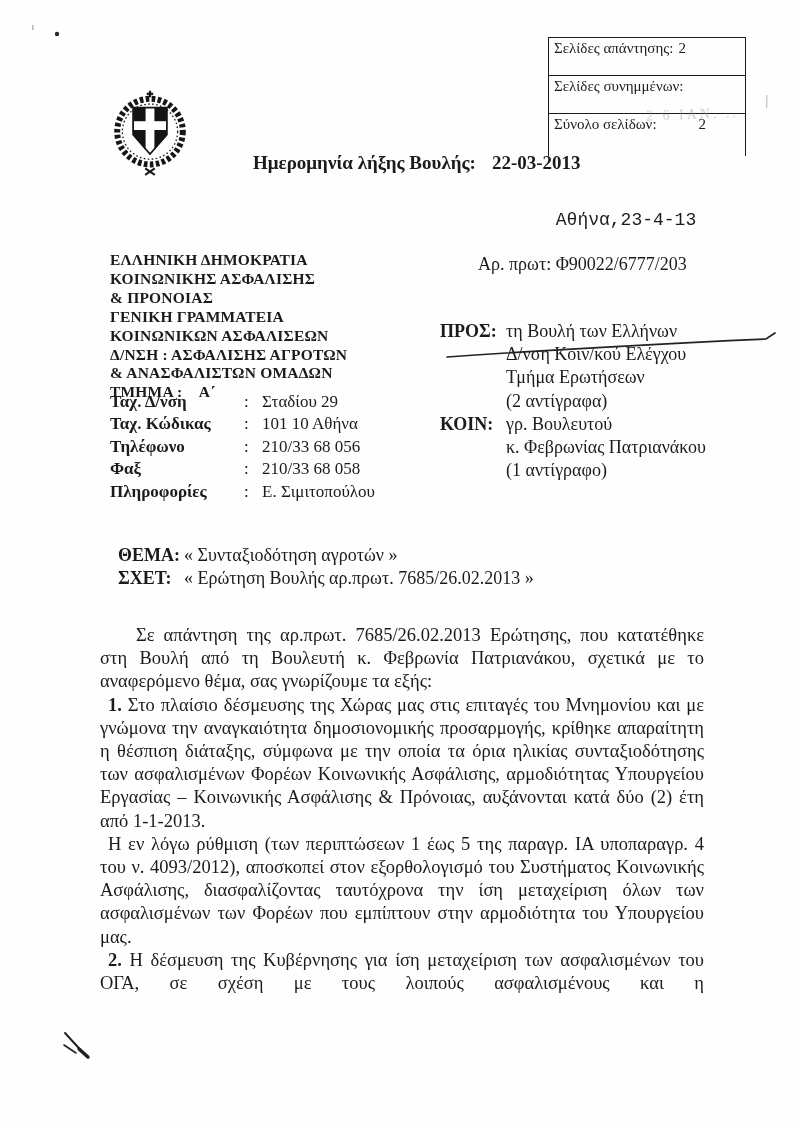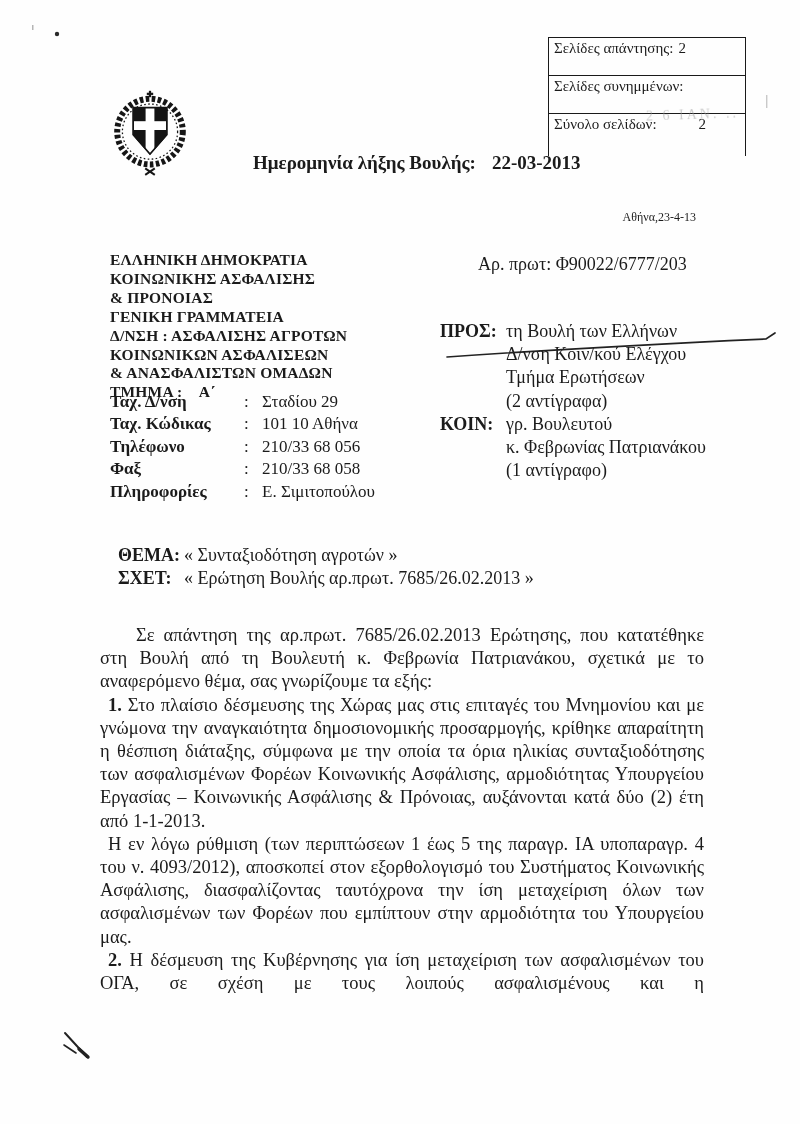--- a/index.html
+++ b/index.html
@@ -31,21 +31,21 @@
   }
 
   
   .expiry{left:253px;top:152px;font-weight:bold;font-size:19px;display:flex;white-space:nowrap;}
   .expiry .gap{display:inline-block;width:16px;}
 
   
   .sender{left:110px;top:203px;font-weight:bold;font-size:15.5px;line-height:18.9px;letter-spacing:.2px;white-space:nowrap;margin-top:48px;}
 
   
-  .city-line{left:556px;top:210px;width:140px;display:flex;justify-content:flex-end;font-size:12px;white-space:nowrap;}
+  .city-line{left:556px;top:210px;width:140px;display:flex;justify-content:center;font-size:18px;white-space:nowrap;font-family:Liberation Mono, monospace;}
   .protocol{left:478px;top:254px;font-size:18px;white-space:nowrap;}
 
   
   .recipients{left:440px;top:320px;font-size:18px;line-height:23.2px;}
   .addr{display:flex;}
   .addr-label{font-weight:bold;width:66px;flex:none;}
   .addr-lines div{white-space:nowrap;}
 
   
   .contact{left:110px;top:391px;font-size:17px;line-height:22.4px;}
@@ -111,22 +111,22 @@
     <span>Ημερομηνία λήξης Βουλής:</span>
     <span class="gap"></span>
     <span>22-03-2013</span>
   </div>
 
   <div class="abs sender">
     <div>ΕΛΛΗΝΙΚΗ ΔΗΜΟΚΡΑΤΙΑ</div>
     <div>ΚΟΙΝΩΝΙΚΗΣ ΑΣΦΑΛΙΣΗΣ</div>
     <div>&amp; ΠΡΟΝΟΙΑΣ</div>
     <div>ΓΕΝΙΚΗ ΓΡΑΜΜΑΤΕΙΑ</div>
+    <div>ΚΟΙΝΩΝΙΚΩΝ ΑΣΦΑΛΙΣΕΩΝ</div>
     <div>Δ/ΝΣΗ : ΑΣΦΑΛΙΣΗΣ ΑΓΡΟΤΩΝ</div>
-    <div>ΚΟΙΝΩΝΙΚΩΝ ΑΣΦΑΛΙΣΕΩΝ</div>
     <div>&amp; ΑΝΑΣΦΑΛΙΣΤΩΝ ΟΜΑΔΩΝ</div>
     <div>ΤΜΗΜΑ :&nbsp;&nbsp;&nbsp;&nbsp;Α΄</div>
   </div>
 
   <div class="abs city-line">
     <span>Αθήνα,</span>
     <span>23-4-13</span>
   </div>
 
   <div class="abs protocol">Αρ. πρωτ: Φ90022/6777/203</div>

